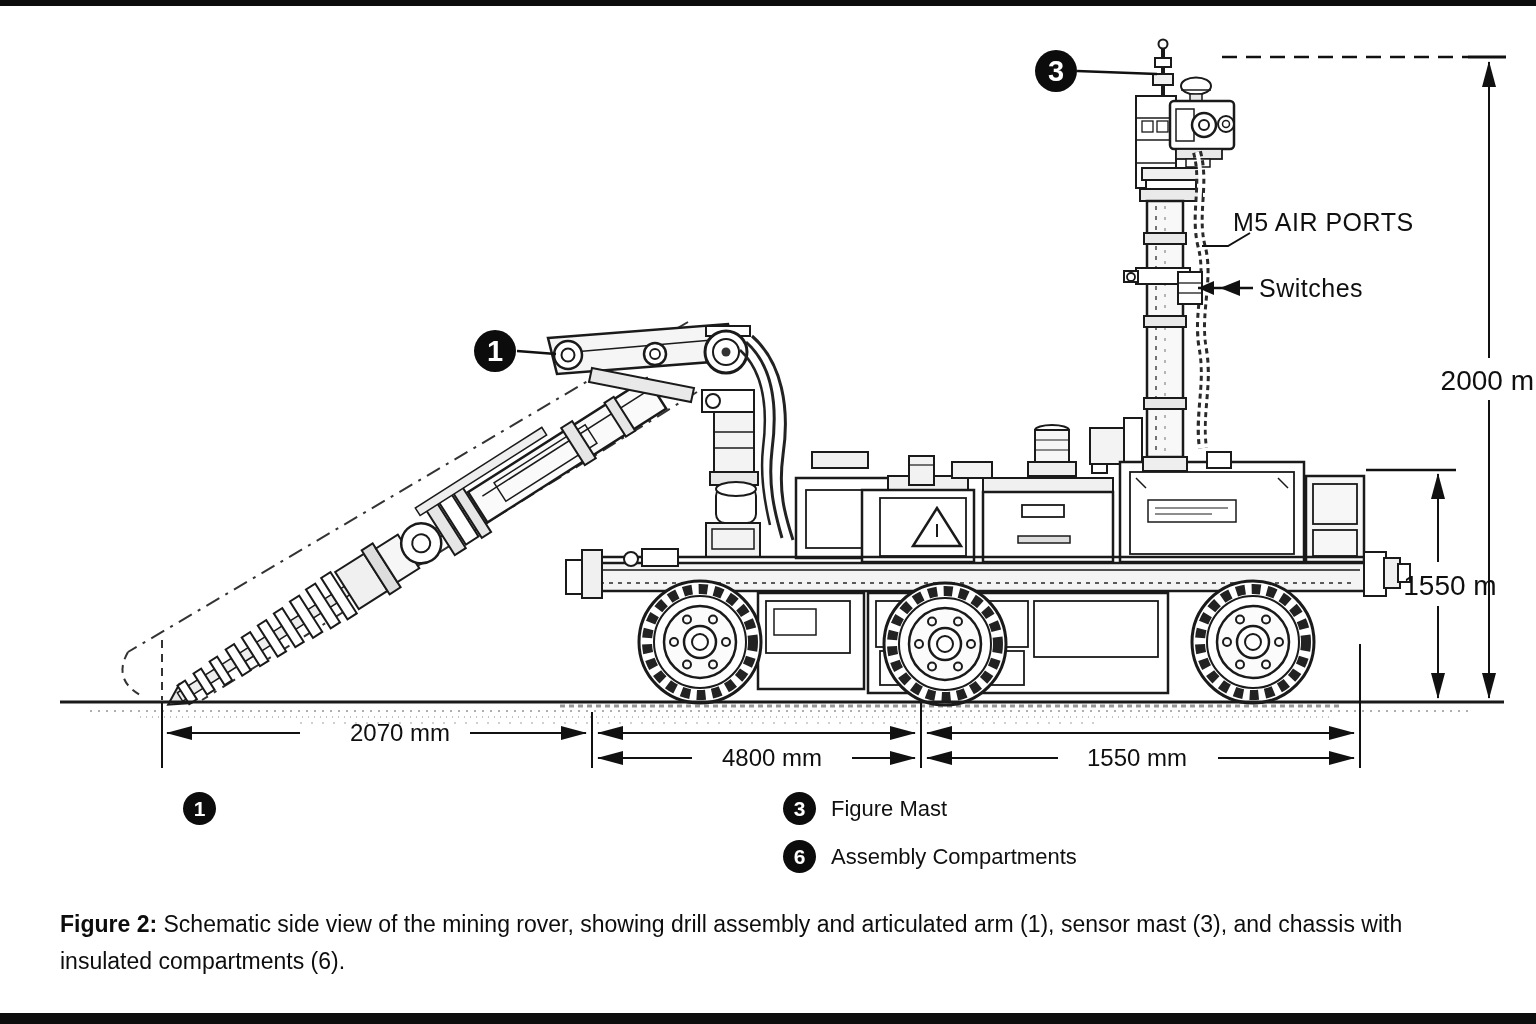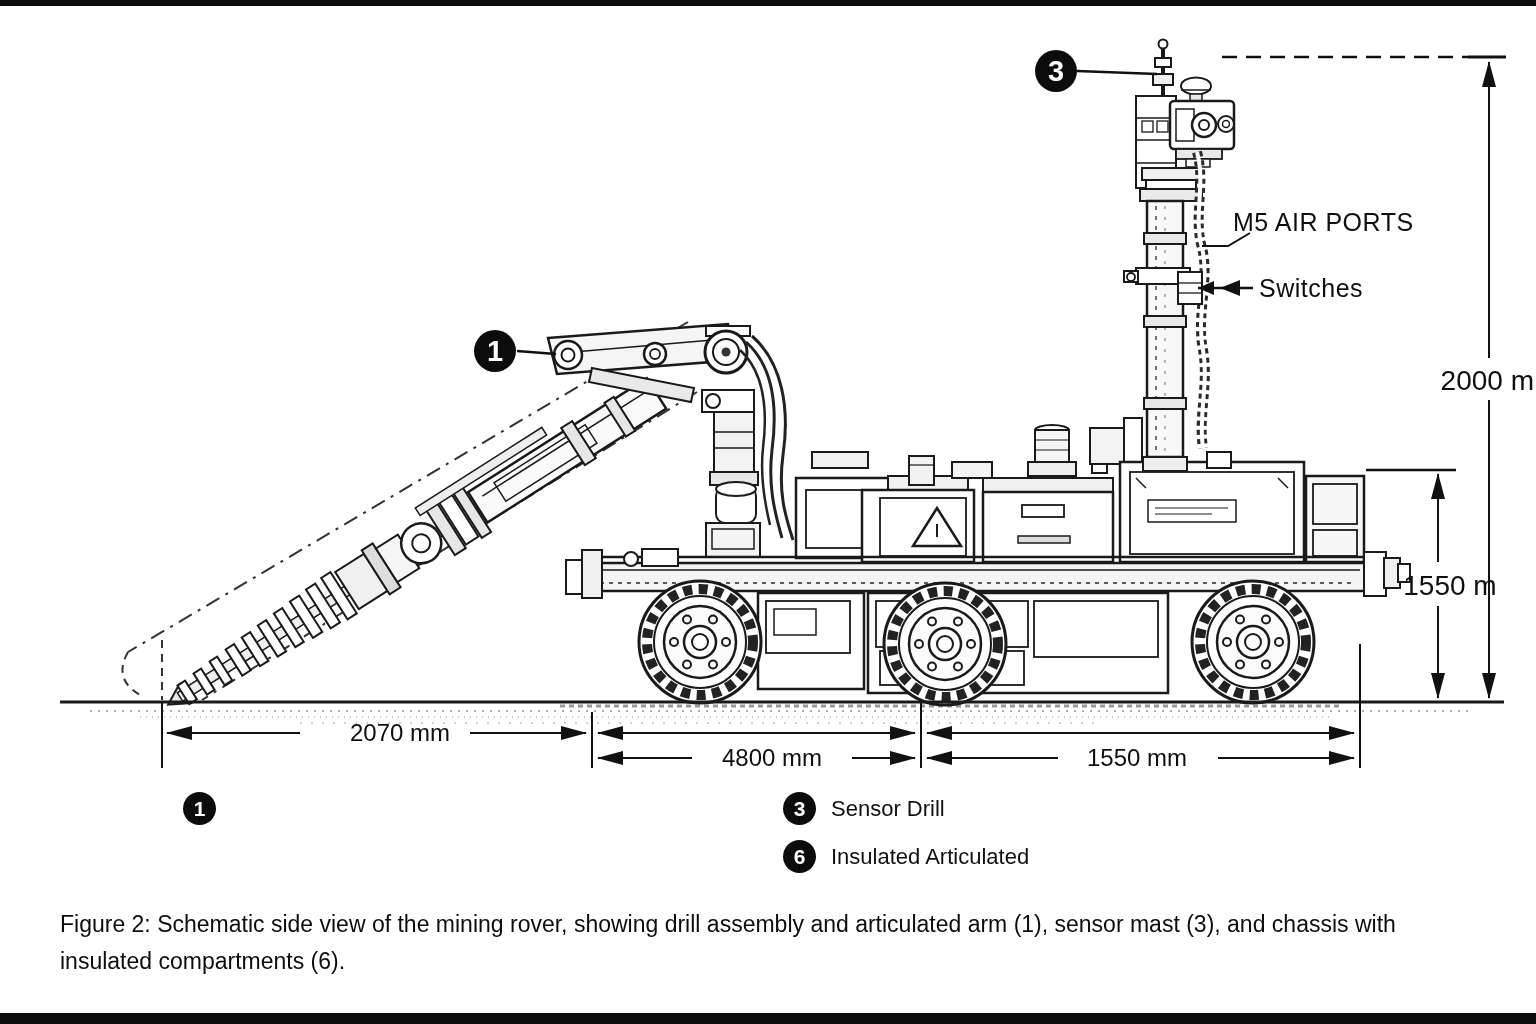--- a/index.html
+++ b/index.html
@@ -8,21 +8,21 @@
   .frame-bar{position:absolute;left:0;width:1536px;background:#0d0d0d;}
   #frame-top{top:0;height:6px;}
   #frame-bottom{bottom:0;height:11px;}
   #drawing{position:absolute;left:0;top:0;}
   
   .legend-item{position:absolute;display:flex;align-items:center;gap:15px;font-size:22px;color:#101010;}
   .badge{width:33px;height:33px;border-radius:50%;background:#0c0c0c;color:#fff;display:flex;
          align-items:center;justify-content:center;font-size:21px;font-weight:bold;flex:0 0 auto;}
   
   #caption{position:absolute;left:60px;top:906px;width:1408px;font-size:23px;line-height:37px;color:#0d0d0d;}
-  #caption .cap-b{font-weight:normal;text-align:right;}
+  #caption .cap-b{font-weight:bold;text-align:right;}
   
   text{font-family:"Liberation Sans",sans-serif;fill:#0f0f0f;}
   .dim-t{font-size:24px;}
   .dim-r{font-size:28px;}
   .ann-t{font-size:25px;letter-spacing:0.5px;}
   .co-t{font-size:29px;font-weight:bold;fill:#ffffff;}
 </style>
 </head>
 <body>
 
@@ -309,21 +309,21 @@
       <circle cx="1056" cy="71" r="21" fill="#0c0c0c"></circle>
       <text class="co-t" x="1056" y="81" text-anchor="middle">3</text>
     </g>
   </svg>
 
   <div class="legend-item" style="left:183px;top:792px;">
     <span class="badge">1</span>
   </div>
   <div class="legend-item" style="left:783px;top:792px;">
     <span class="badge">3</span>
-    <span>Sensor Drill</span>
+    <span>Figure Mast</span>
   </div>
   <div class="legend-item" style="left:783px;top:840px;">
     <span class="badge">6</span>
-    <span>Insulated Articulated</span>
+    <span>Assembly Compartments</span>
   </div>
 
   <div id="caption"><span class="cap-b">Figure 2:</span><span> Schematic side view of the mining rover, showing drill assembly and articulated arm (1), sensor mast (3), and chassis with insulated compartments (6).</span></div>
 </div>
 
 </body></html>

